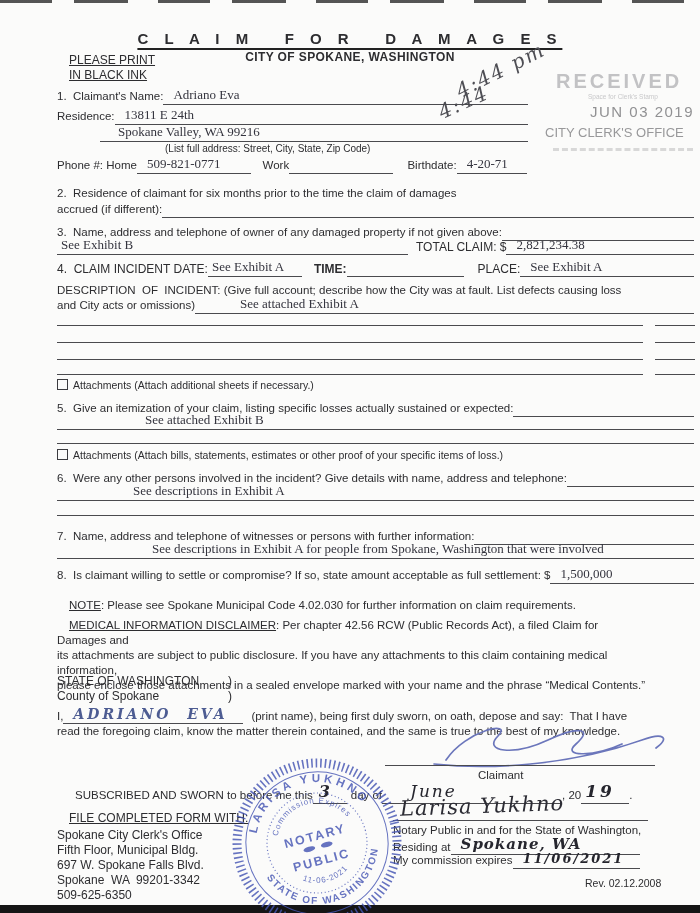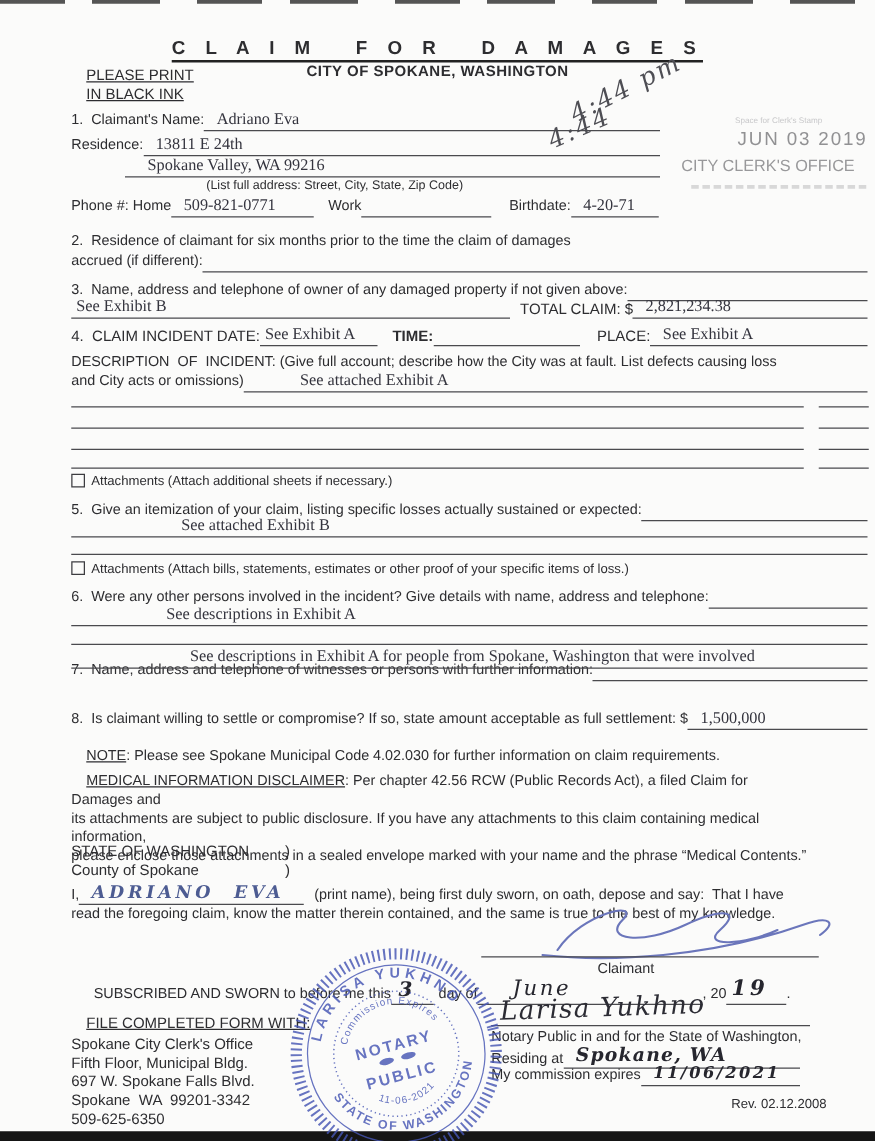--- a/index.html
+++ b/index.html
@@ -33,20 +33,21 @@
               background:repeating-linear-gradient(90deg,#2b2b2b 0 52px,transparent 52px 74px,#2b2b2b 74px 128px,transparent 128px 158px);"></div>
   <div class="abs" style="bottom:0;left:0;right:0;height:8px;background:#151515;"></div>
 
   <div class="abs title" style="top:30px;left:50%;transform:translateX(-50%);">C L A I M   F O R   D A M A G E S</div>
   <div class="abs subtitle" style="top:50px;left:50%;transform:translateX(-50%);">CITY OF SPOKANE, WASHINGTON</div>
   <div class="abs lbl u" style="top:52px;left:57px;font-size:12px;">PLEASE PRINT</div>
   <div class="abs lbl u" style="top:67px;left:57px;font-size:12px;">IN BLACK INK</div>
 
   <div class="abs hw" style="top:58px;left:452px;font-size:20px;color:#4e4e54;transform:rotate(-27deg);letter-spacing:2px;">4:44 pm</div>
   <div class="abs hw" style="top:90px;left:437px;font-size:20px;color:#4e4e54;transform:rotate(-24deg);letter-spacing:2px;">4:44</div>
+  <div class="abs" style="top:70px;left:556px;font-weight:bold;font-size:20px;letter-spacing:3px;color:#c2c2c4;">RECEIVED</div>
   <div class="abs" style="top:93px;left:588px;font-size:6.5px;color:#c8c8ca;">Space for Clerk's Stamp</div>
   <div class="abs grey-stamp" style="top:103px;left:590px;font-size:15px;letter-spacing:1.5px;color:#919193;">JUN 03 2019</div>
   <div class="abs grey-stamp" style="top:125px;left:545px;font-size:13px;color:#98989a;">CITY CLERK'S OFFICE</div>
   <div class="abs" style="top:148px;left:553px;width:140px;border-top:3px dashed #d8d8d8;"></div>
 
   <div class="row" style="left:57px;top:88px;width:471px;">
     <span class="lbl">1.  Claimant's Name:</span>
     <span class="fill grow">Adriano Eva</span>
   </div>
   <div class="row" style="left:57px;top:108px;width:471px;">
@@ -131,21 +132,21 @@
   </div>
   <div class="row" style="left:57px;top:484px;width:637px;">
     <span class="fill grow" style="padding-left:76px;">See descriptions in Exhibit A</span>
   </div>
   <div class="hr" style="left:57px;top:515px;width:637px;"></div>
 
   <div class="row" style="left:57px;top:528px;width:637px;">
     <span class="lbl">7.  Name, address and telephone of witnesses or persons with further information:</span>
     <span class="fill grow"></span>
   </div>
-  <div class="row" style="left:57px;top:518px;width:637px;">
+  <div class="row" style="left:57px;top:542px;width:637px;">
     <span class="fill grow" style="padding-left:95px;">See descriptions in Exhibit A for people from Spokane, Washington that were involved</span>
   </div>
 
   <div class="row" style="left:57px;top:567px;width:637px;">
     <span class="lbl">8.  Is claimant willing to settle or compromise? If so, state amount acceptable as full settlement: $</span>
     <span class="fill grow">1,500,000</span>
   </div>
 
   <div class="abs note-par" style="top:598px;left:57px;width:592px;">
     <span class="u">NOTE</span><span>: Please see Spokane Municipal Code 4.02.030 for further information on claim requirements.</span>

